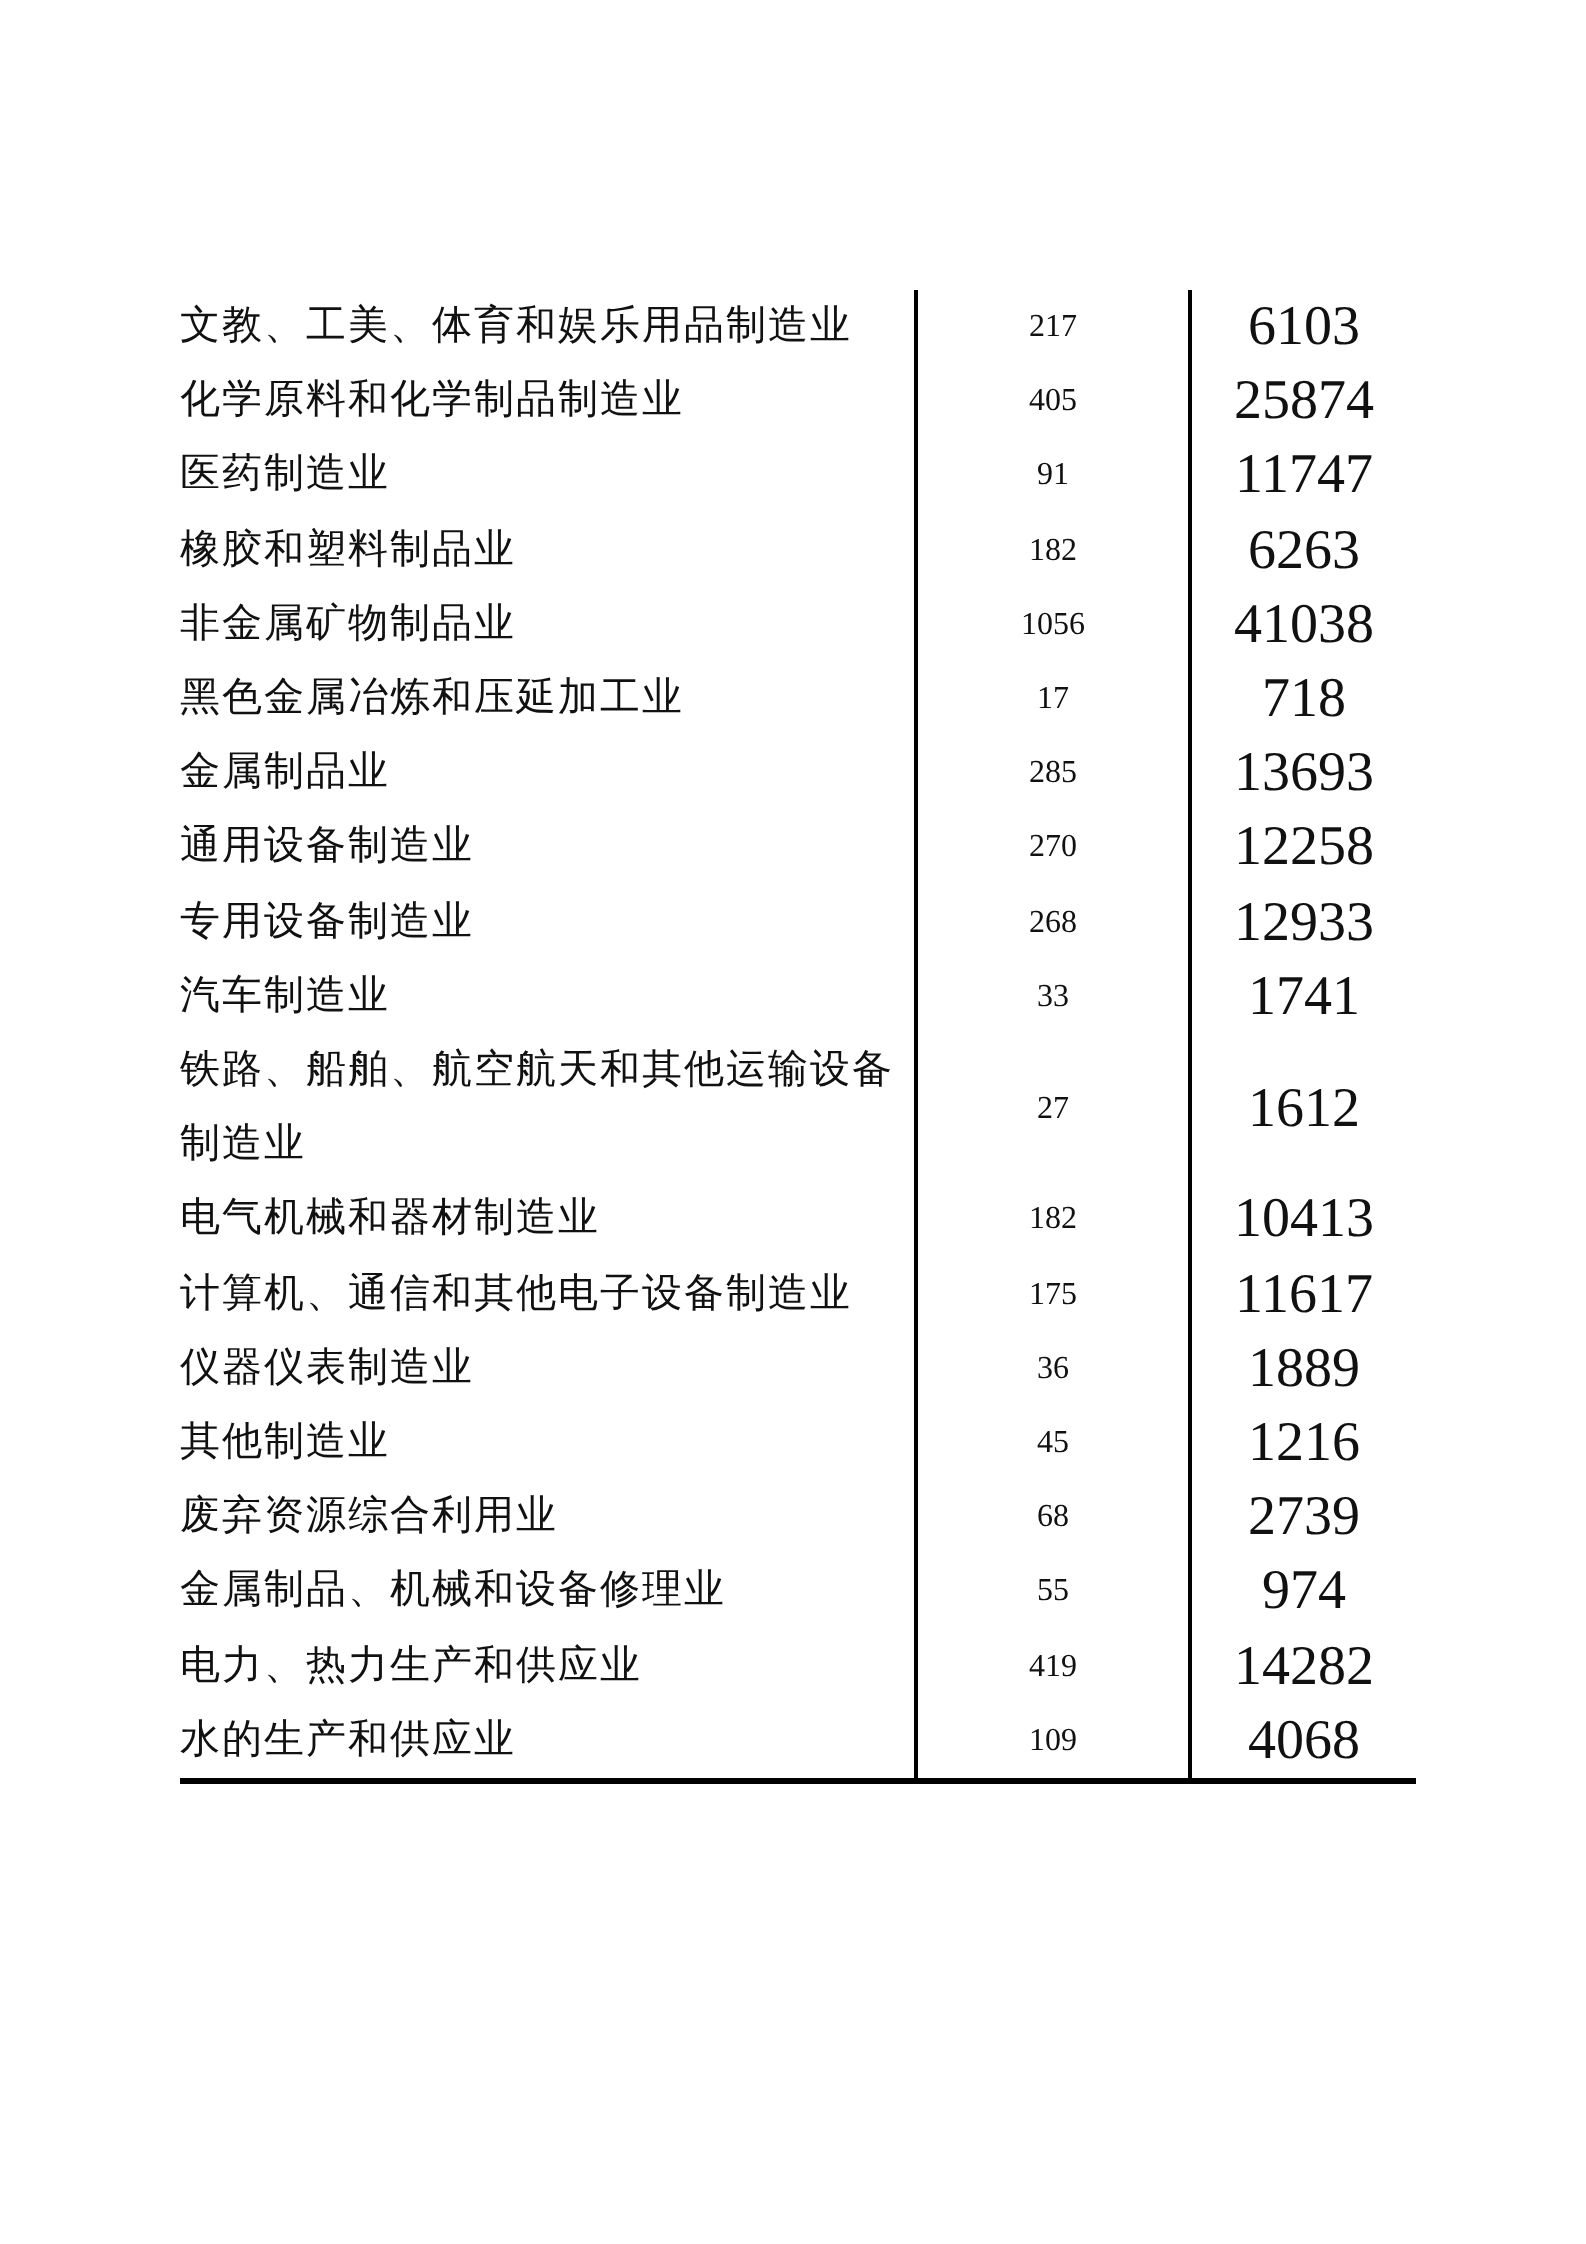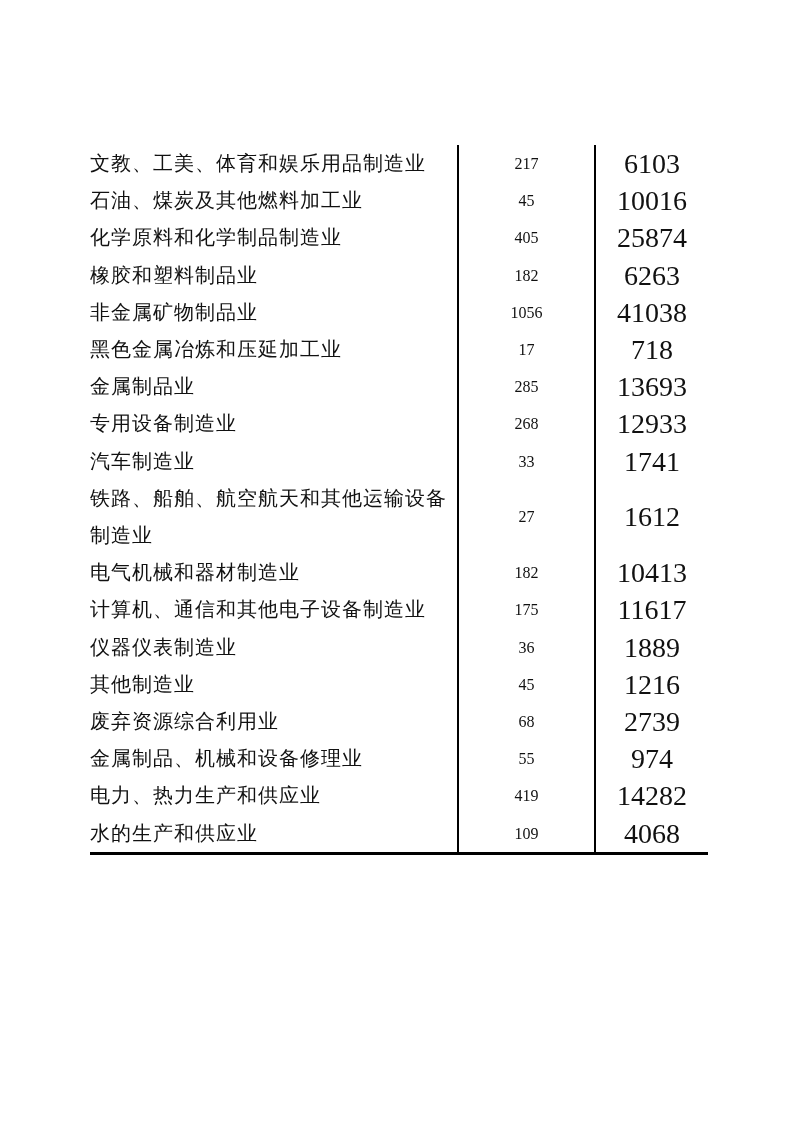--- a/index.html
+++ b/index.html
@@ -56,48 +56,53 @@
 
 <div class="page">
   <table class="industry-table">
     <tbody>
         <tr>
           <td class="c1">文教、工美、体育和娱乐用品制造业</td>
           <td class="c2">217</td>
           <td class="c3">6103</td>
         </tr>
         <tr>
-          <td class="c1">石油、煤炭及其他燃料加工业</td>
-          <td class="c2">45</td>
-          <td class="c3">10016</td>
-        </tr>
-        <tr>
           <td class="c1">化学原料和化学制品制造业</td>
           <td class="c2">405</td>
           <td class="c3">25874</td>
+        </tr>
+        <tr>
+          <td class="c1">医药制造业</td>
+          <td class="c2">91</td>
+          <td class="c3">11747</td>
         </tr>
         <tr>
           <td class="c1">橡胶和塑料制品业</td>
           <td class="c2">182</td>
           <td class="c3">6263</td>
         </tr>
         <tr>
           <td class="c1">非金属矿物制品业</td>
           <td class="c2">1056</td>
           <td class="c3">41038</td>
         </tr>
         <tr>
           <td class="c1">黑色金属冶炼和压延加工业</td>
           <td class="c2">17</td>
           <td class="c3">718</td>
         </tr>
         <tr>
           <td class="c1">金属制品业</td>
           <td class="c2">285</td>
           <td class="c3">13693</td>
+        </tr>
+        <tr>
+          <td class="c1">通用设备制造业</td>
+          <td class="c2">270</td>
+          <td class="c3">12258</td>
         </tr>
         <tr>
           <td class="c1">专用设备制造业</td>
           <td class="c2">268</td>
           <td class="c3">12933</td>
         </tr>
         <tr>
           <td class="c1">汽车制造业</td>
           <td class="c2">33</td>
           <td class="c3">1741</td>

